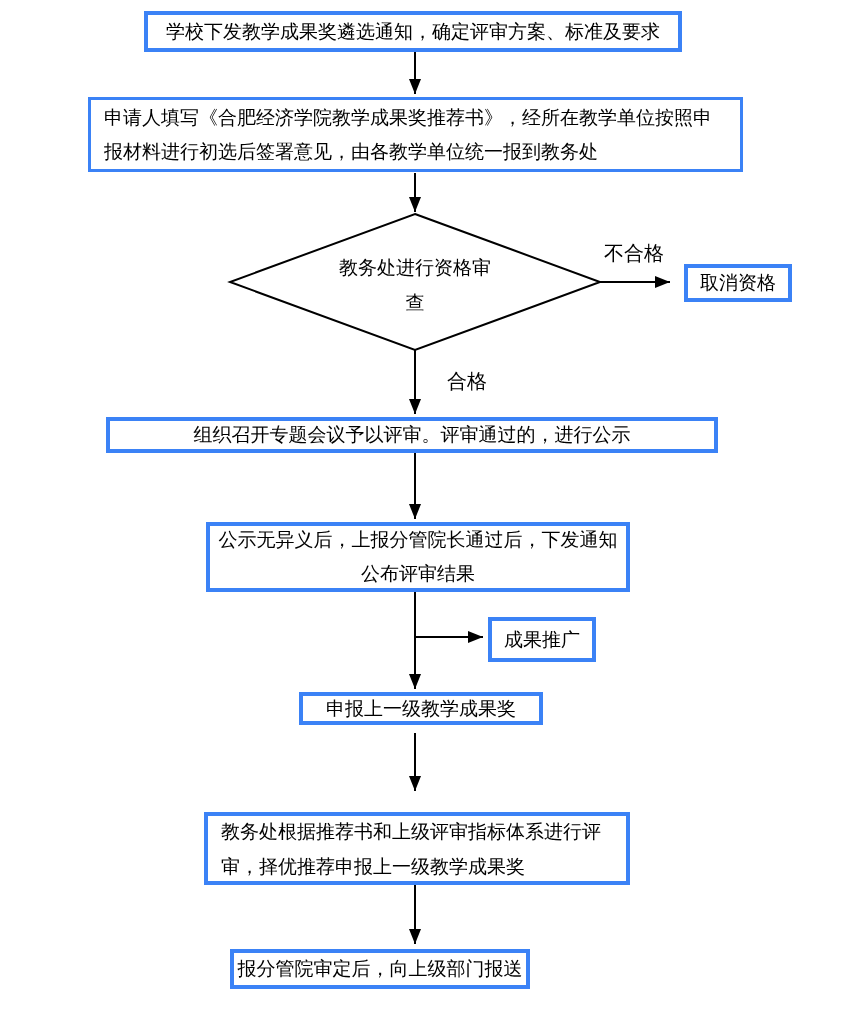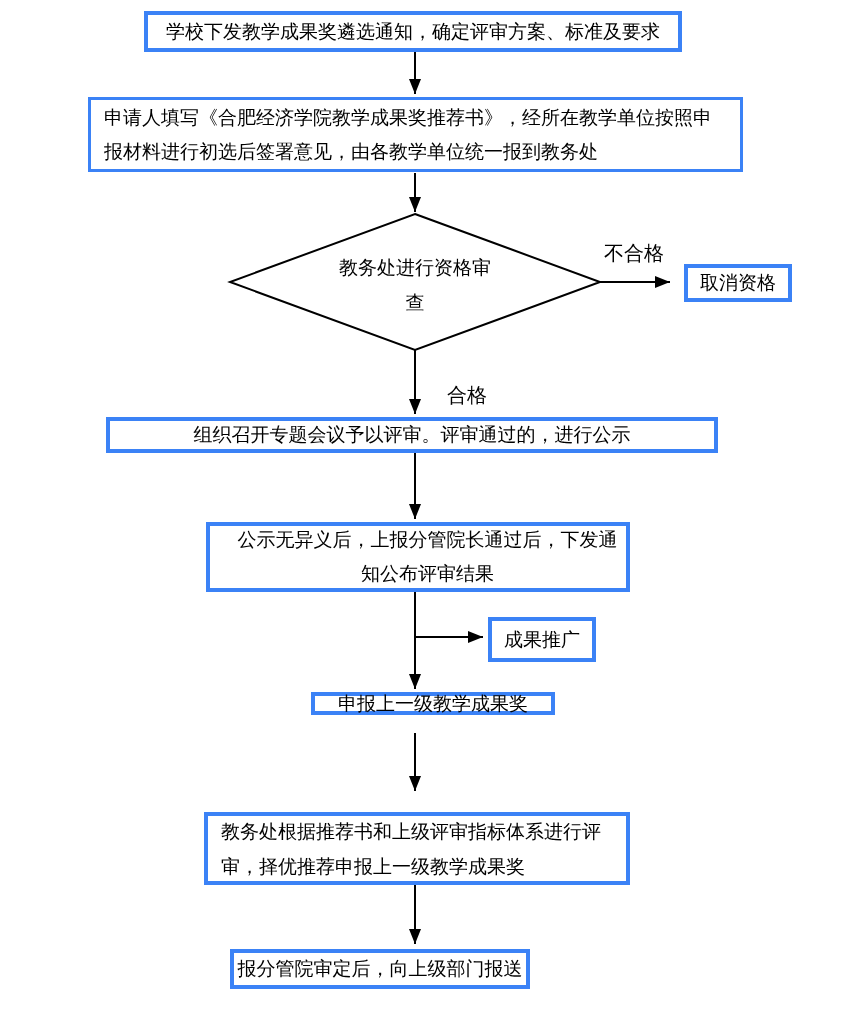--- a/index.html
+++ b/index.html
@@ -71,35 +71,35 @@
   <div class="diamond-text" style="left:330px;top:244px;width:170px;height:76px;">
     <span>教务处进行资格审查</span>
   </div>
 
   <div class="edge-label" style="left:604px;top:242px;">不合格</div>
 
   <div class="node" style="left:684px;top:264px;width:108px;height:38px;">
     <span>取消资格</span>
   </div>
 
-  <div class="edge-label" style="left:447px;top:384px;">合格</div>
+  <div class="edge-label" style="left:447px;top:370px;">合格</div>
 
   <div class="node" style="left:106px;top:417px;width:612px;height:36px;">
     <span>组织召开专题会议予以评审。评审通过的，进行公示</span>
   </div>
 
-  <div class="node" style="left:206px;top:522px;width:424px;height:70px;padding-left:19px;">
+  <div class="node" style="left:206px;top:522px;width:424px;height:70px;">
     <span>公示无异义后，上报分管院长通过后，下发通知公布评审结果</span>
   </div>
 
   <div class="node" style="left:488px;top:617px;width:108px;height:45px;">
     <span>成果推广</span>
   </div>
 
-  <div class="node" style="left:299px;top:692px;width:244px;height:23px;margin-left:12px;">
+  <div class="node" style="left:299px;top:692px;width:244px;height:33px;">
     <span>申报上一级教学成果奖</span>
   </div>
 
   <div class="node left-align" style="left:204px;top:812px;width:426px;height:73px;line-height:35px;">
     <span>教务处根据推荐书和上级评审指标体系进行评审，择优推荐申报上一级教学成果奖</span>
   </div>
 
   <div class="node" style="left:230px;top:949px;width:300px;height:40px;">
     <span>报分管院审定后，向上级部门报送</span>
   </div>

